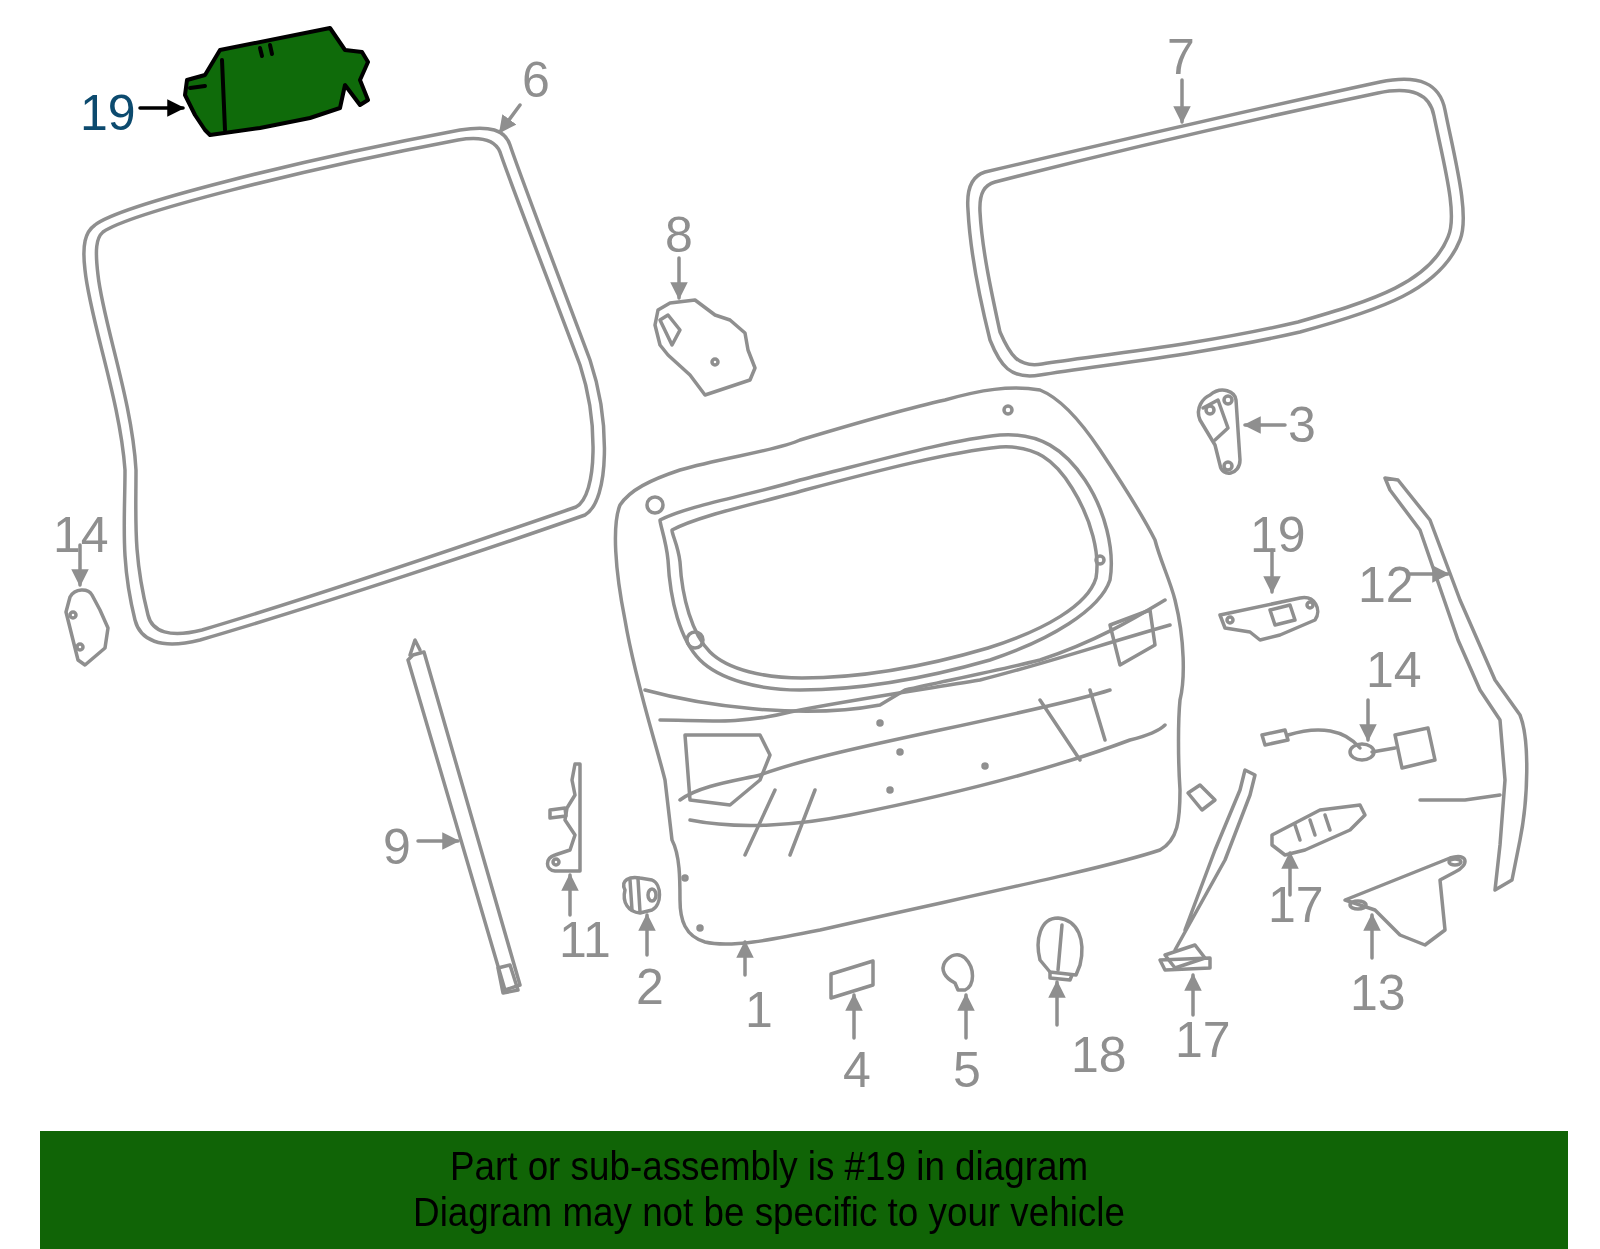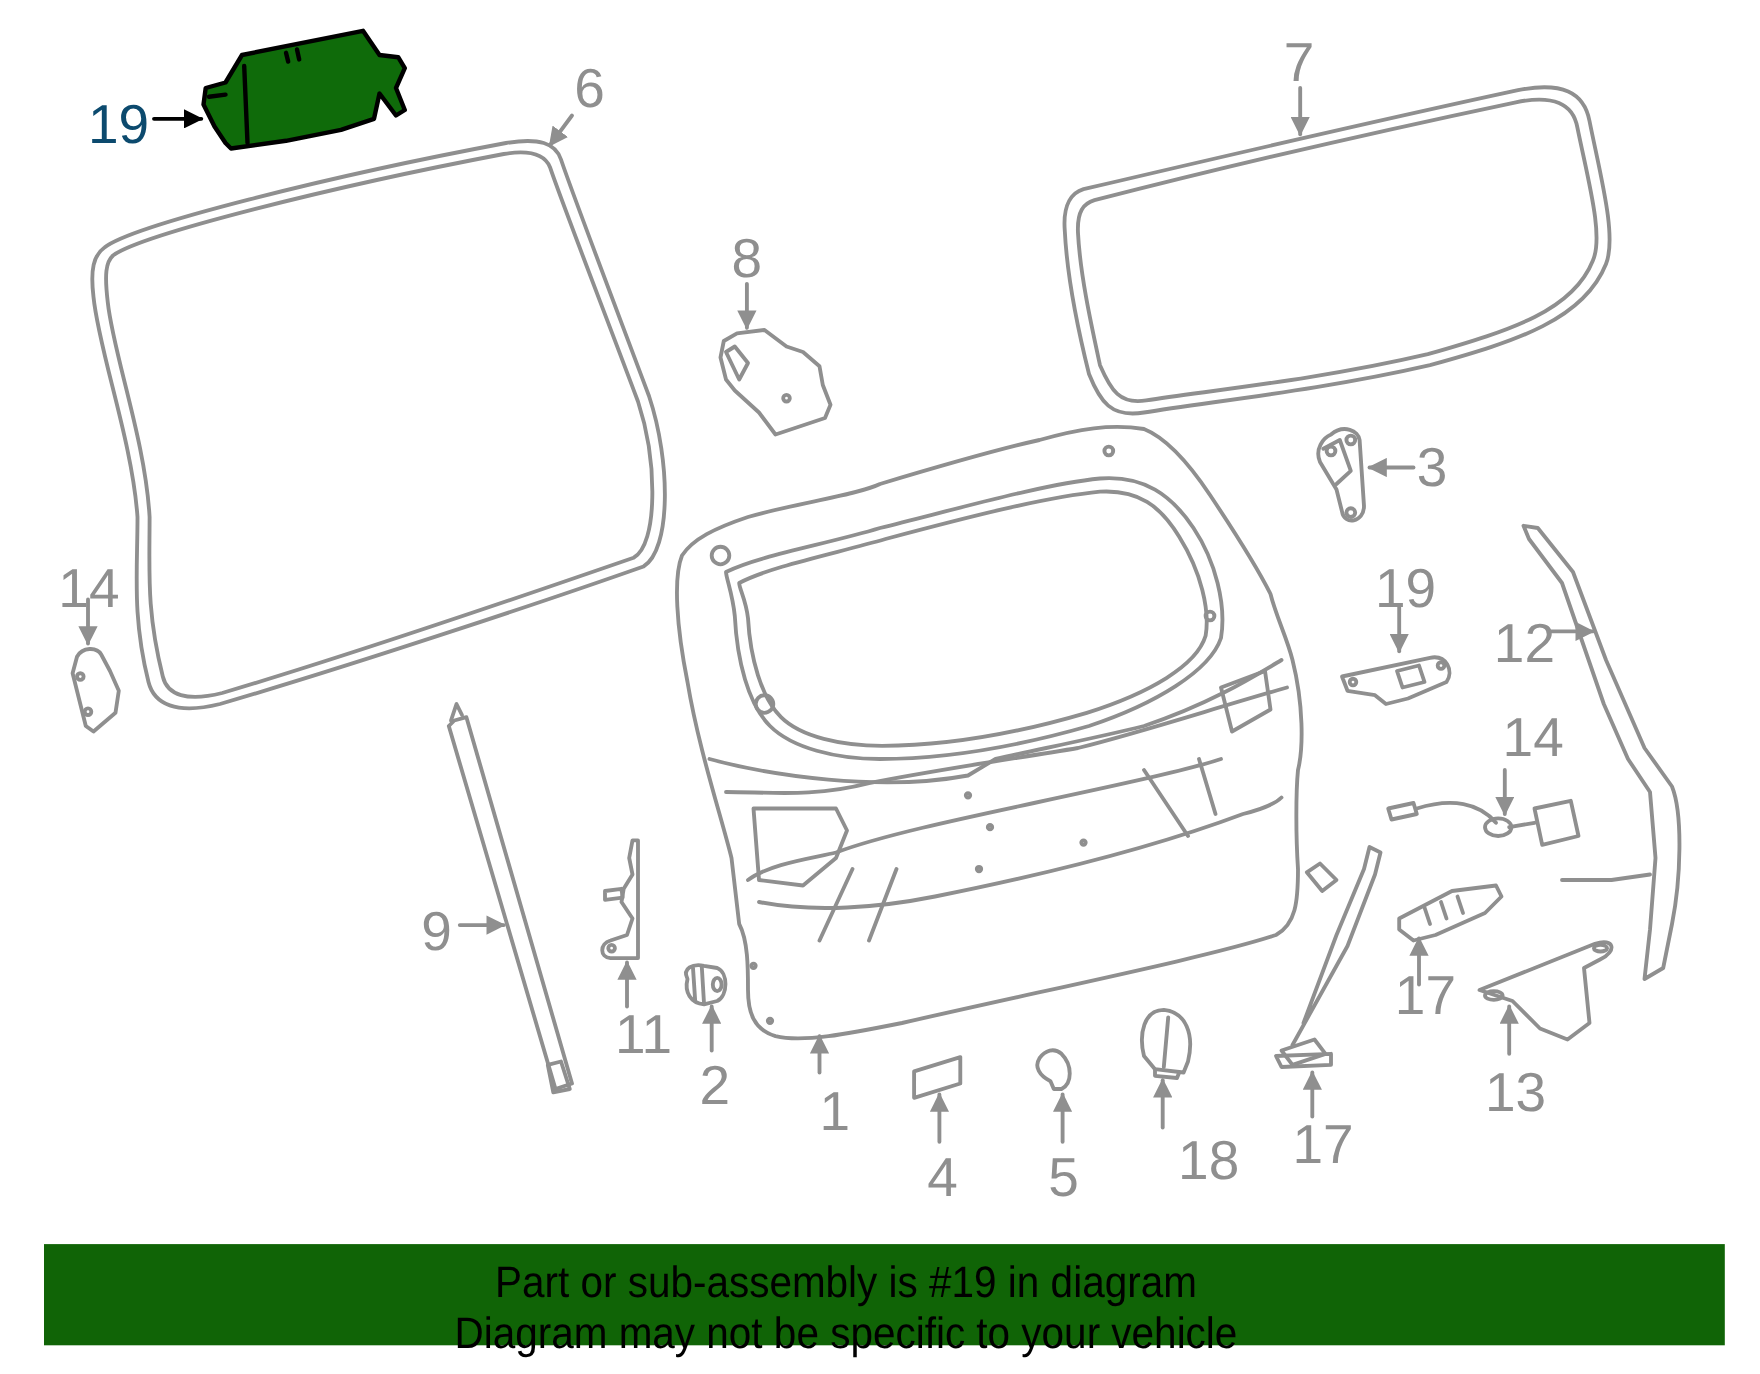--- a/index.html
+++ b/index.html
@@ -2,21 +2,21 @@
 <html><head>
 <meta charset="utf-8">
 <style>
   html, body { margin: 0; padding: 0; background: #ffffff; }
   body { width: 1600px; height: 1249px; position: relative; overflow: hidden;
          font-family: "Liberation Sans", sans-serif; }
   #diagram { position: absolute; left: 0; top: 0; width: 1600px; height: 1130px; }
   .callout { position: absolute; font-family: "Liberation Sans", sans-serif;
              font-size: 50px; line-height: 1; color: #8f8f8f; }
   .callout.active { color: #0c4a6e; }
-  #banner { position: absolute; left: 40px; top: 1131px; width: 1528px; height: 92px;
+  #banner { position: absolute; left: 40px; top: 1131px; width: 1528px; height: 118px;
             background: #106406; text-align: center; }
   #banner .line { display: block; font-size: 40px; line-height: 46px; color: #000;
                   transform: scaleX(0.92); }
   #banner .l1 { margin-top: 12px; margin-left: -70px; }
   #banner .l2 { margin-left: -70px; }
 </style>
 </head>
 <body>
 
 <svg id="diagram" viewBox="0 0 1600 1130" xmlns="http://www.w3.org/2000/svg">

